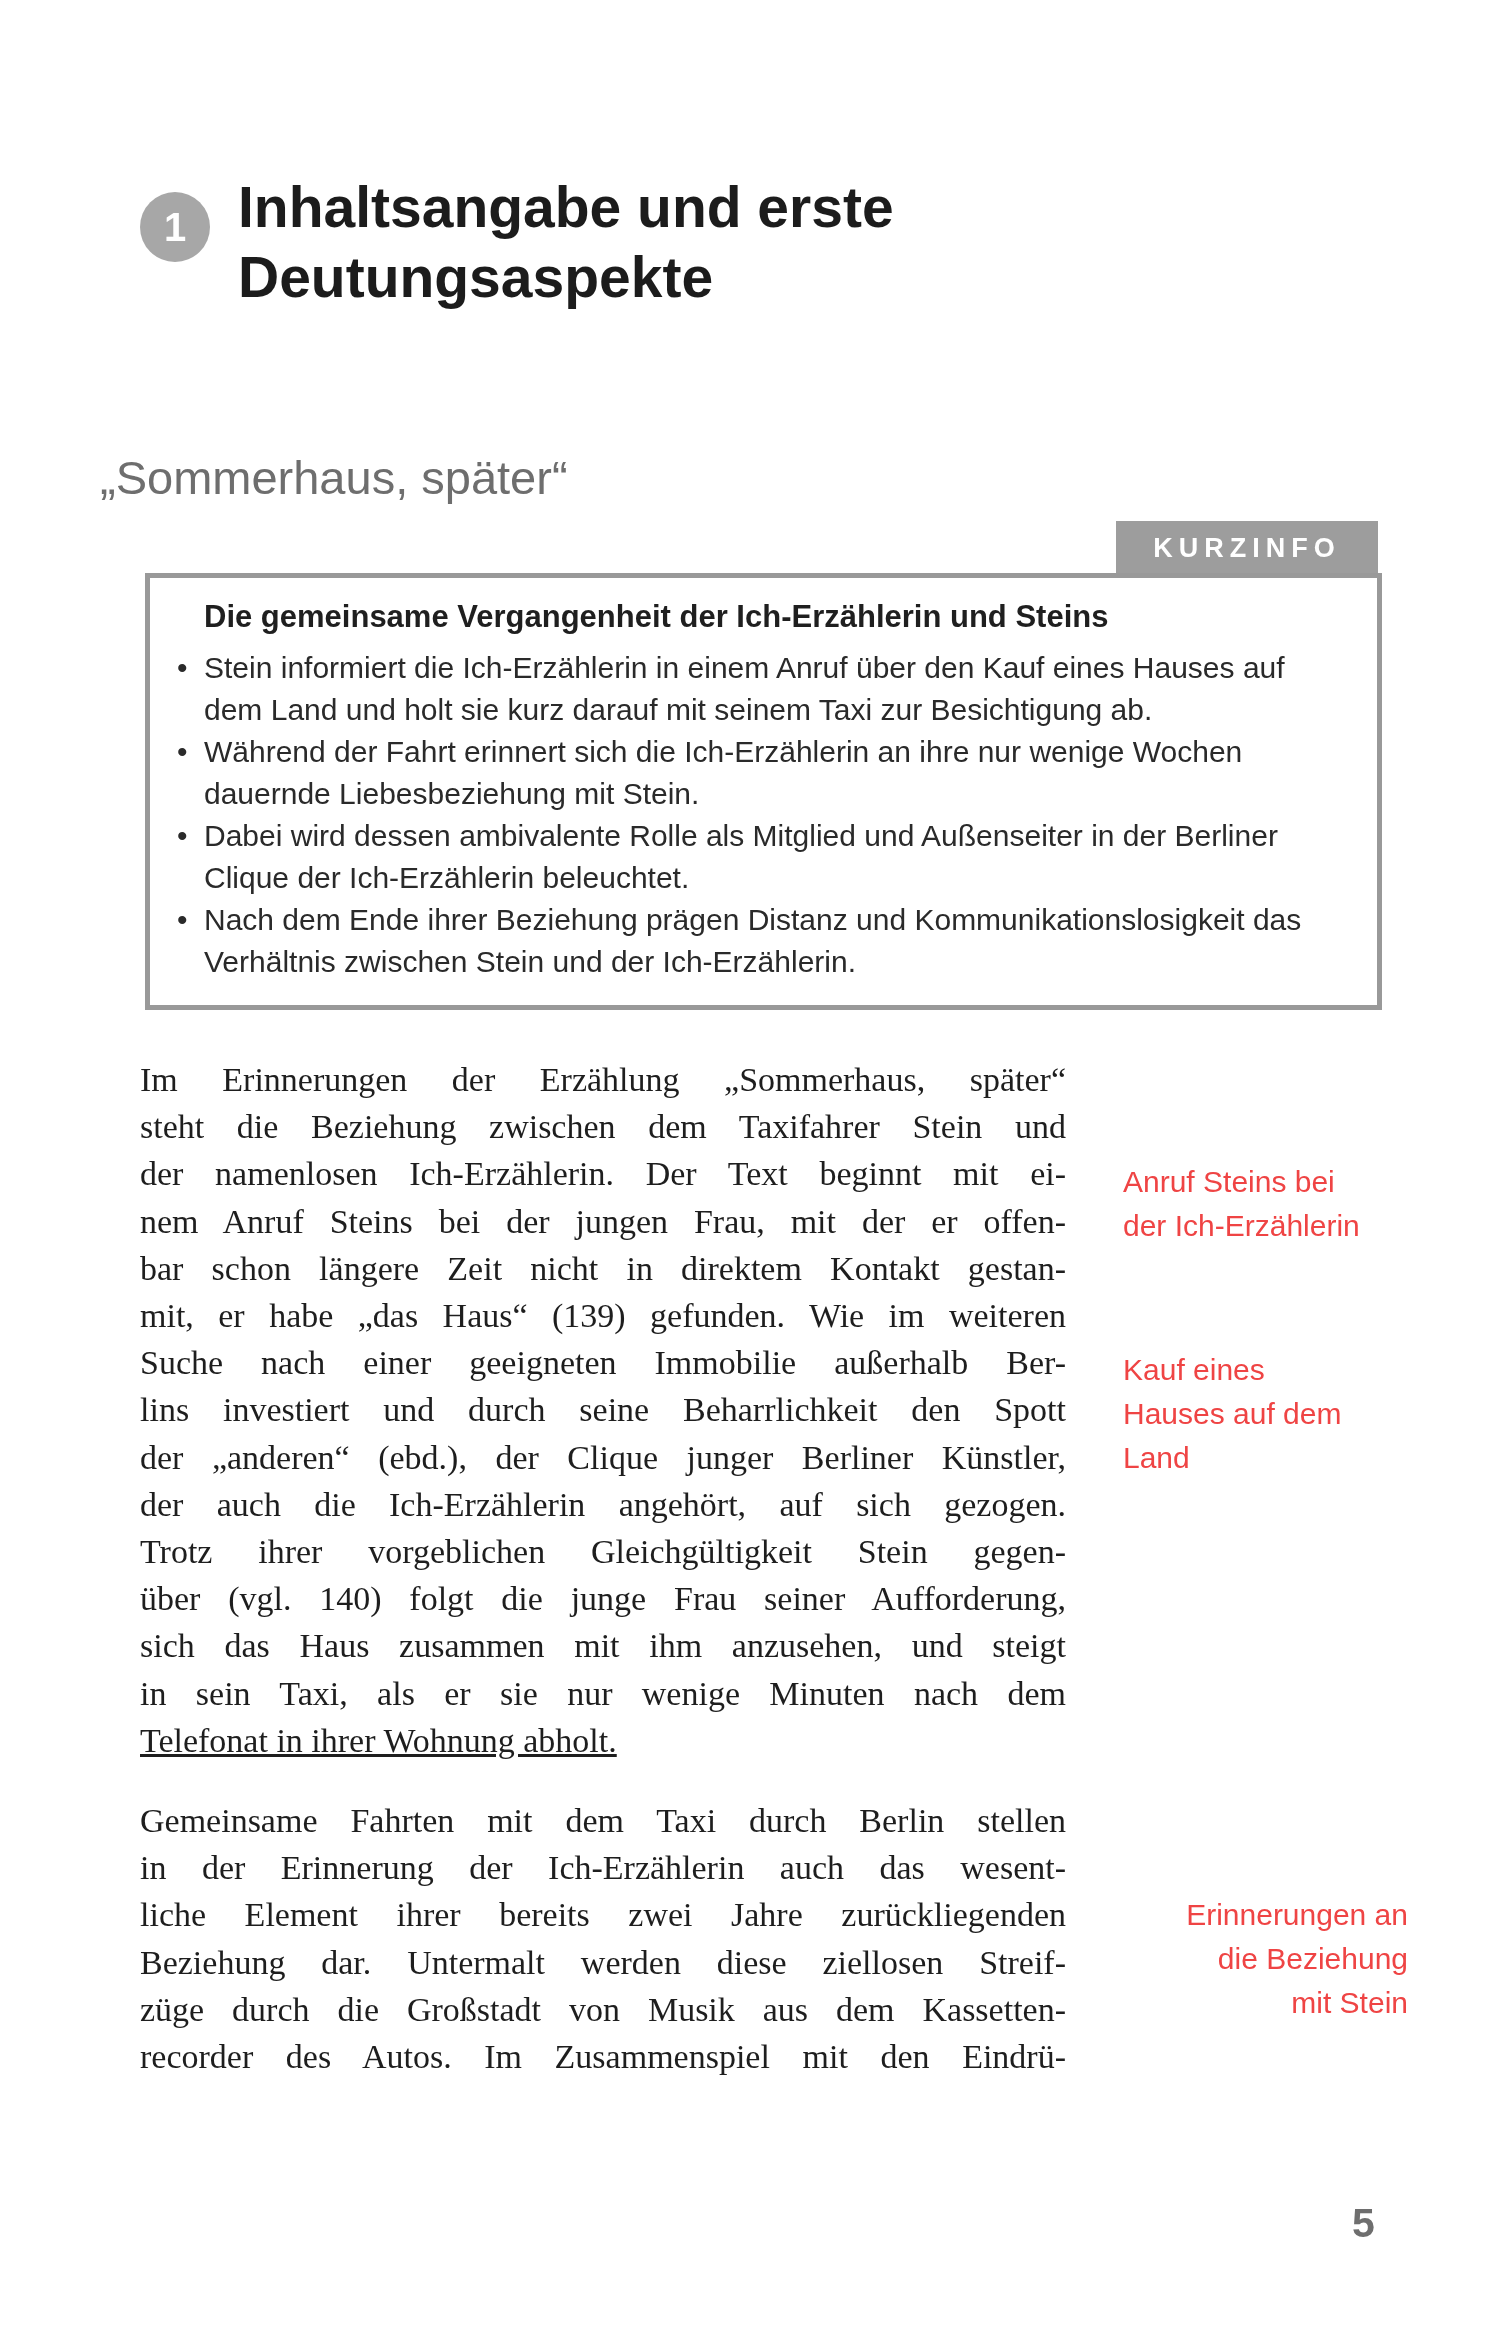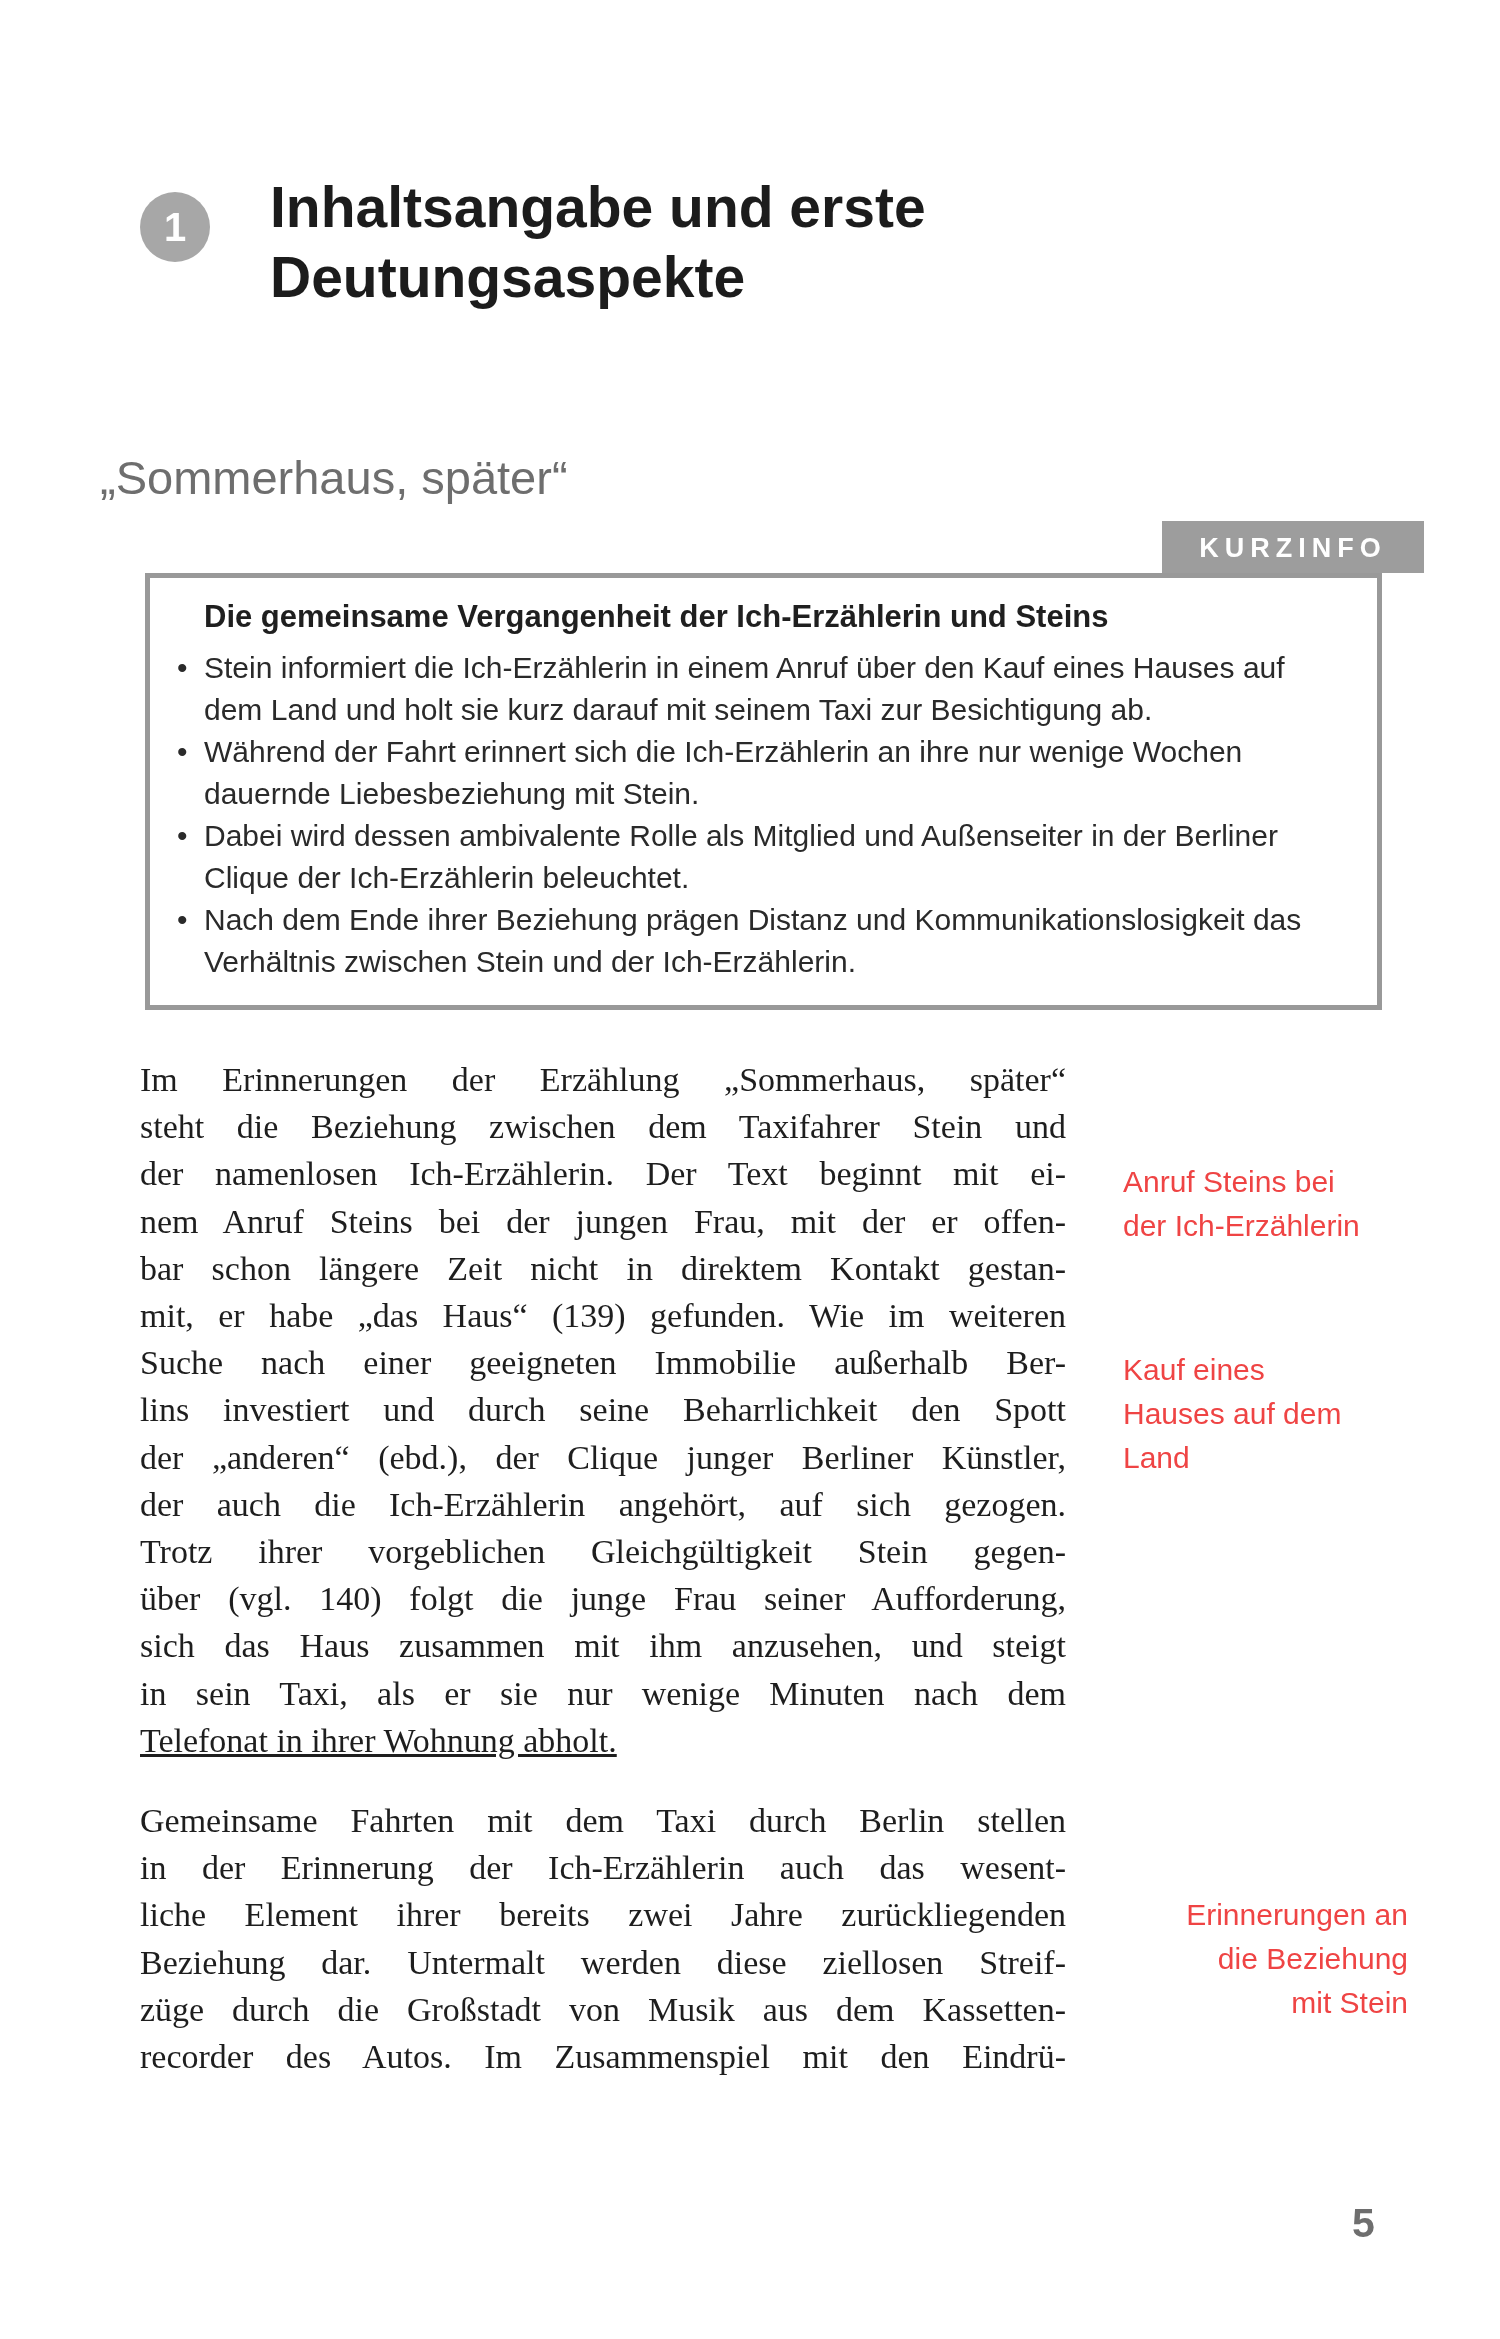--- a/index.html
+++ b/index.html
@@ -11,30 +11,30 @@
   }
   
   .chapter-badge {
     position:absolute; left:140px; top:192px; width:70px; height:70px;
     border-radius:50%; background:#a7a7a7; color:#ffffff;
     font-size:40px; font-weight:700;
     display:flex; align-items:center; justify-content:center;
   }
   .chapter-title {
     position:absolute; left:238px; top:172px;
-    font-size:57px; line-height:70px; font-weight:700; color:#1c1c1c;margin-left:32px;
+    font-size:57px; line-height:70px; font-weight:700; color:#1c1c1c;
   }
   
   .subtitle {
     position:absolute; left:100px; top:448px;
     font-size:47px; line-height:60px; font-weight:400; color:#6e6e6e;
   }
   
   .kurzinfo-tab {
-    position:absolute; left:1162px; top:521px; width:262px; height:52px;
+    position:absolute; left:1116px; top:521px; width:262px; height:52px;
     background:#9d9d9d; color:#ffffff; font-size:27px; font-weight:700;
     letter-spacing:6px; text-align:center; line-height:55px;
   }
   .kurzinfo-box {
     position:absolute; left:145px; top:573px; width:1237px; min-height:430px;
     border:5px solid #999999; background:#ffffff;
     padding:17px 26px 22px 24px;
   }
   .kurzinfo-heading {
     font-size:31px; line-height:44px; font-weight:700; color:#1f1f1f;

